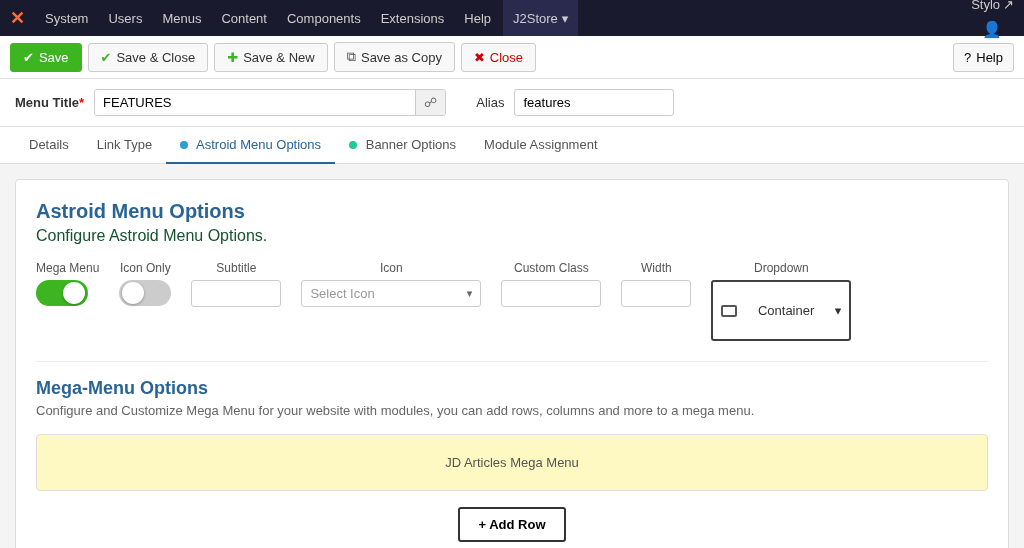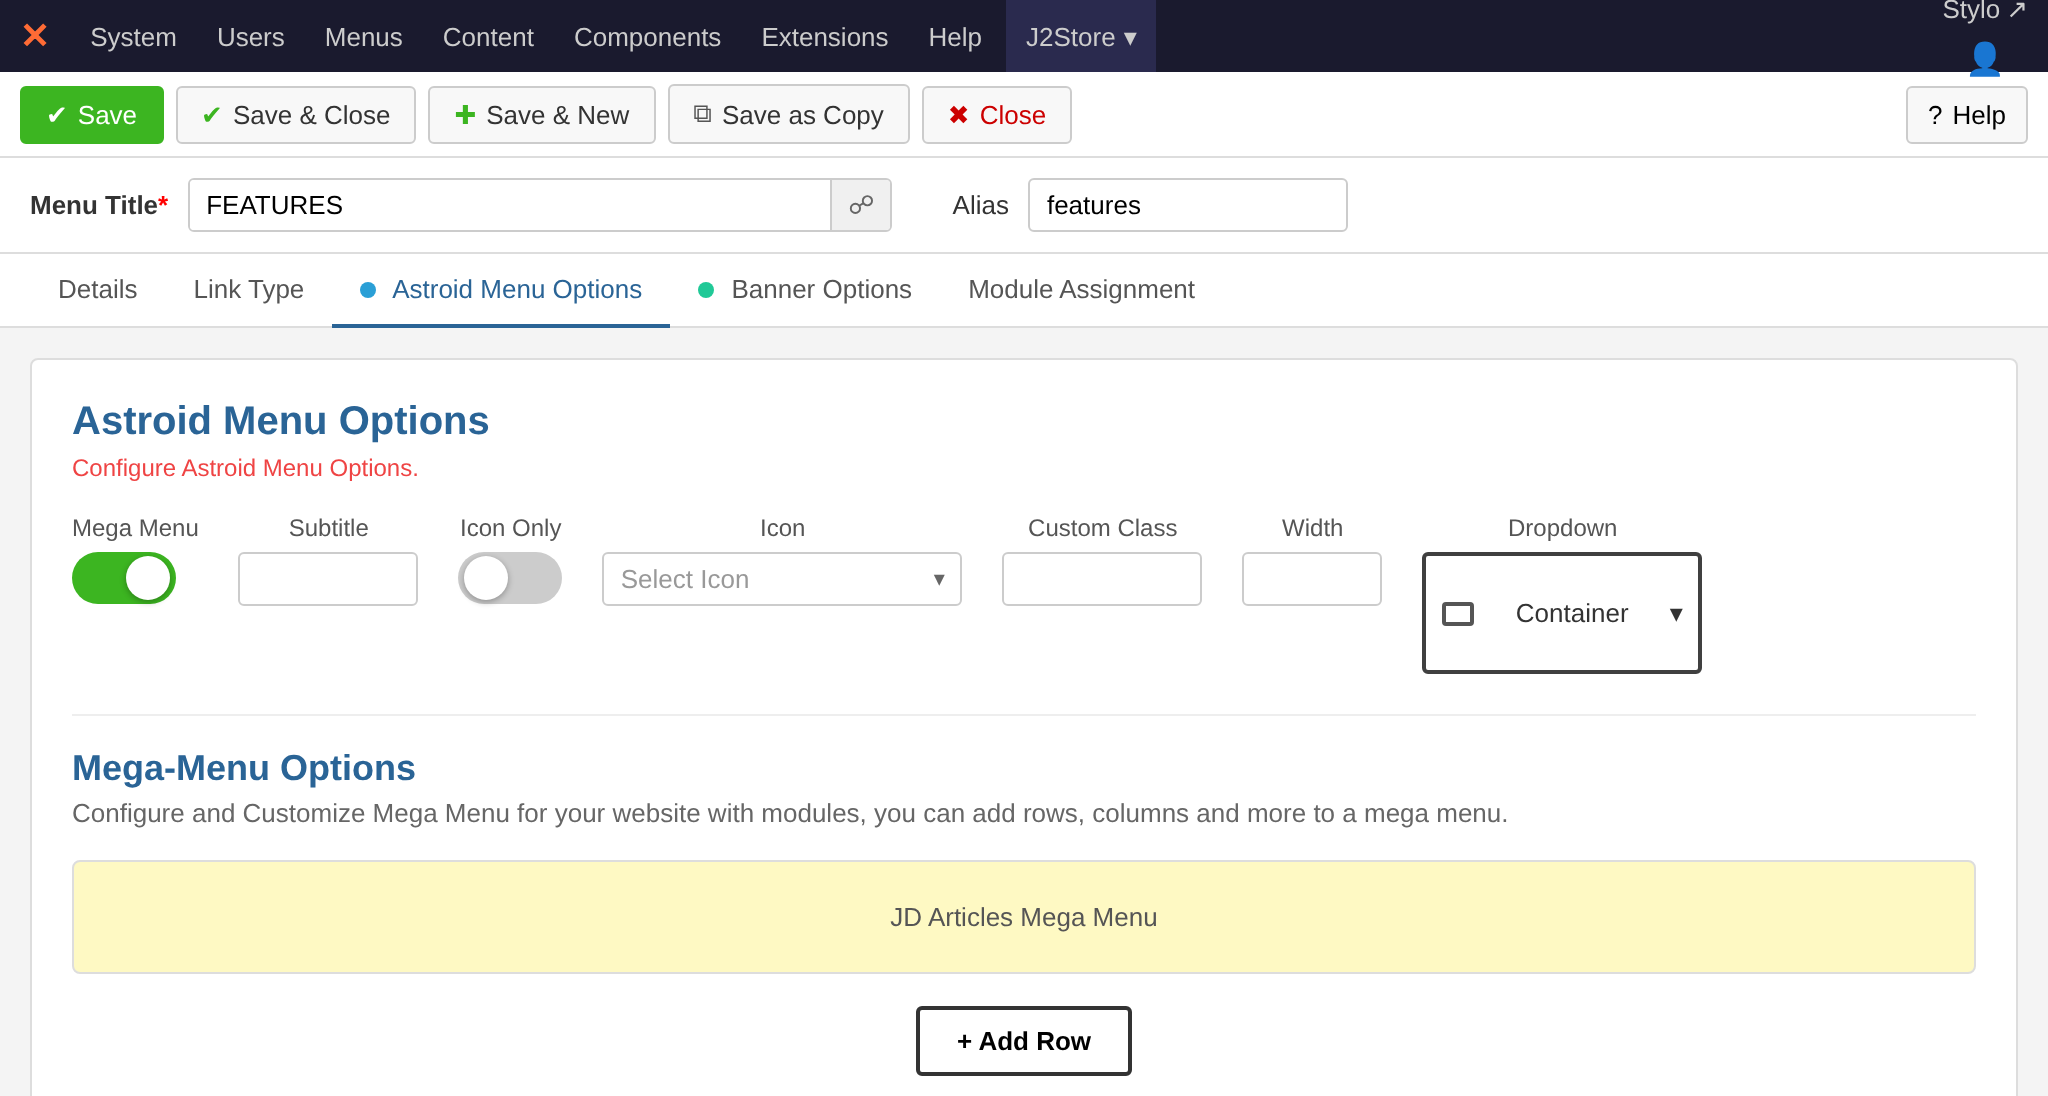--- a/index.html
+++ b/index.html
@@ -199,22 +199,22 @@
       padding: 20px;
     }
 
     .section-title {
       font-size: 20px;
       color: #2a6496;
       font-weight: bold;
       margin-bottom: 4px;
     }
     .section-desc {
-      color: #ef4444;
-      font-size: 12px;
+      color: #14532d;
+      font-size: 16px;
       margin-bottom: 16px;
     }
 
     
     .fields-row {
       display: flex;
       align-items: flex-start;
       gap: 20px;
       margin-bottom: 20px;
     }
@@ -450,34 +450,34 @@
       <div class="field-group">
         <span class="field-label">Mega Menu</span>
         <div class="toggle-switch">
           <div class="toggle-track">
             <div class="toggle-thumb on"></div>
           </div>
         </div>
       </div>
 
       <div class="field-group">
-        <span class="field-label">Subtitle</span>
-        <input type="text" class="text-input text-input-sm" value="" style="">
-      </div>
-
-      <div class="field-group">
         <span class="field-label">Icon Only</span>
         <div class="toggle-switch">
           <div class="toggle-track off">
             <div class="toggle-thumb off"></div>
           </div>
         </div>
       </div>
 
       <div class="field-group">
+        <span class="field-label">Subtitle</span>
+        <input type="text" class="text-input text-input-sm" value="" style="">
+      </div>
+
+      <div class="field-group">
         <span class="field-label">Icon</span>
         <div class="select-dropdown">
           <span>Select Icon</span>
           <span class="arrow">▾</span>
         </div>
       </div>
 
       <div class="field-group">
         <span class="field-label">Custom Class</span>
         <input type="text" class="text-input text-input-md" value="" style="">

